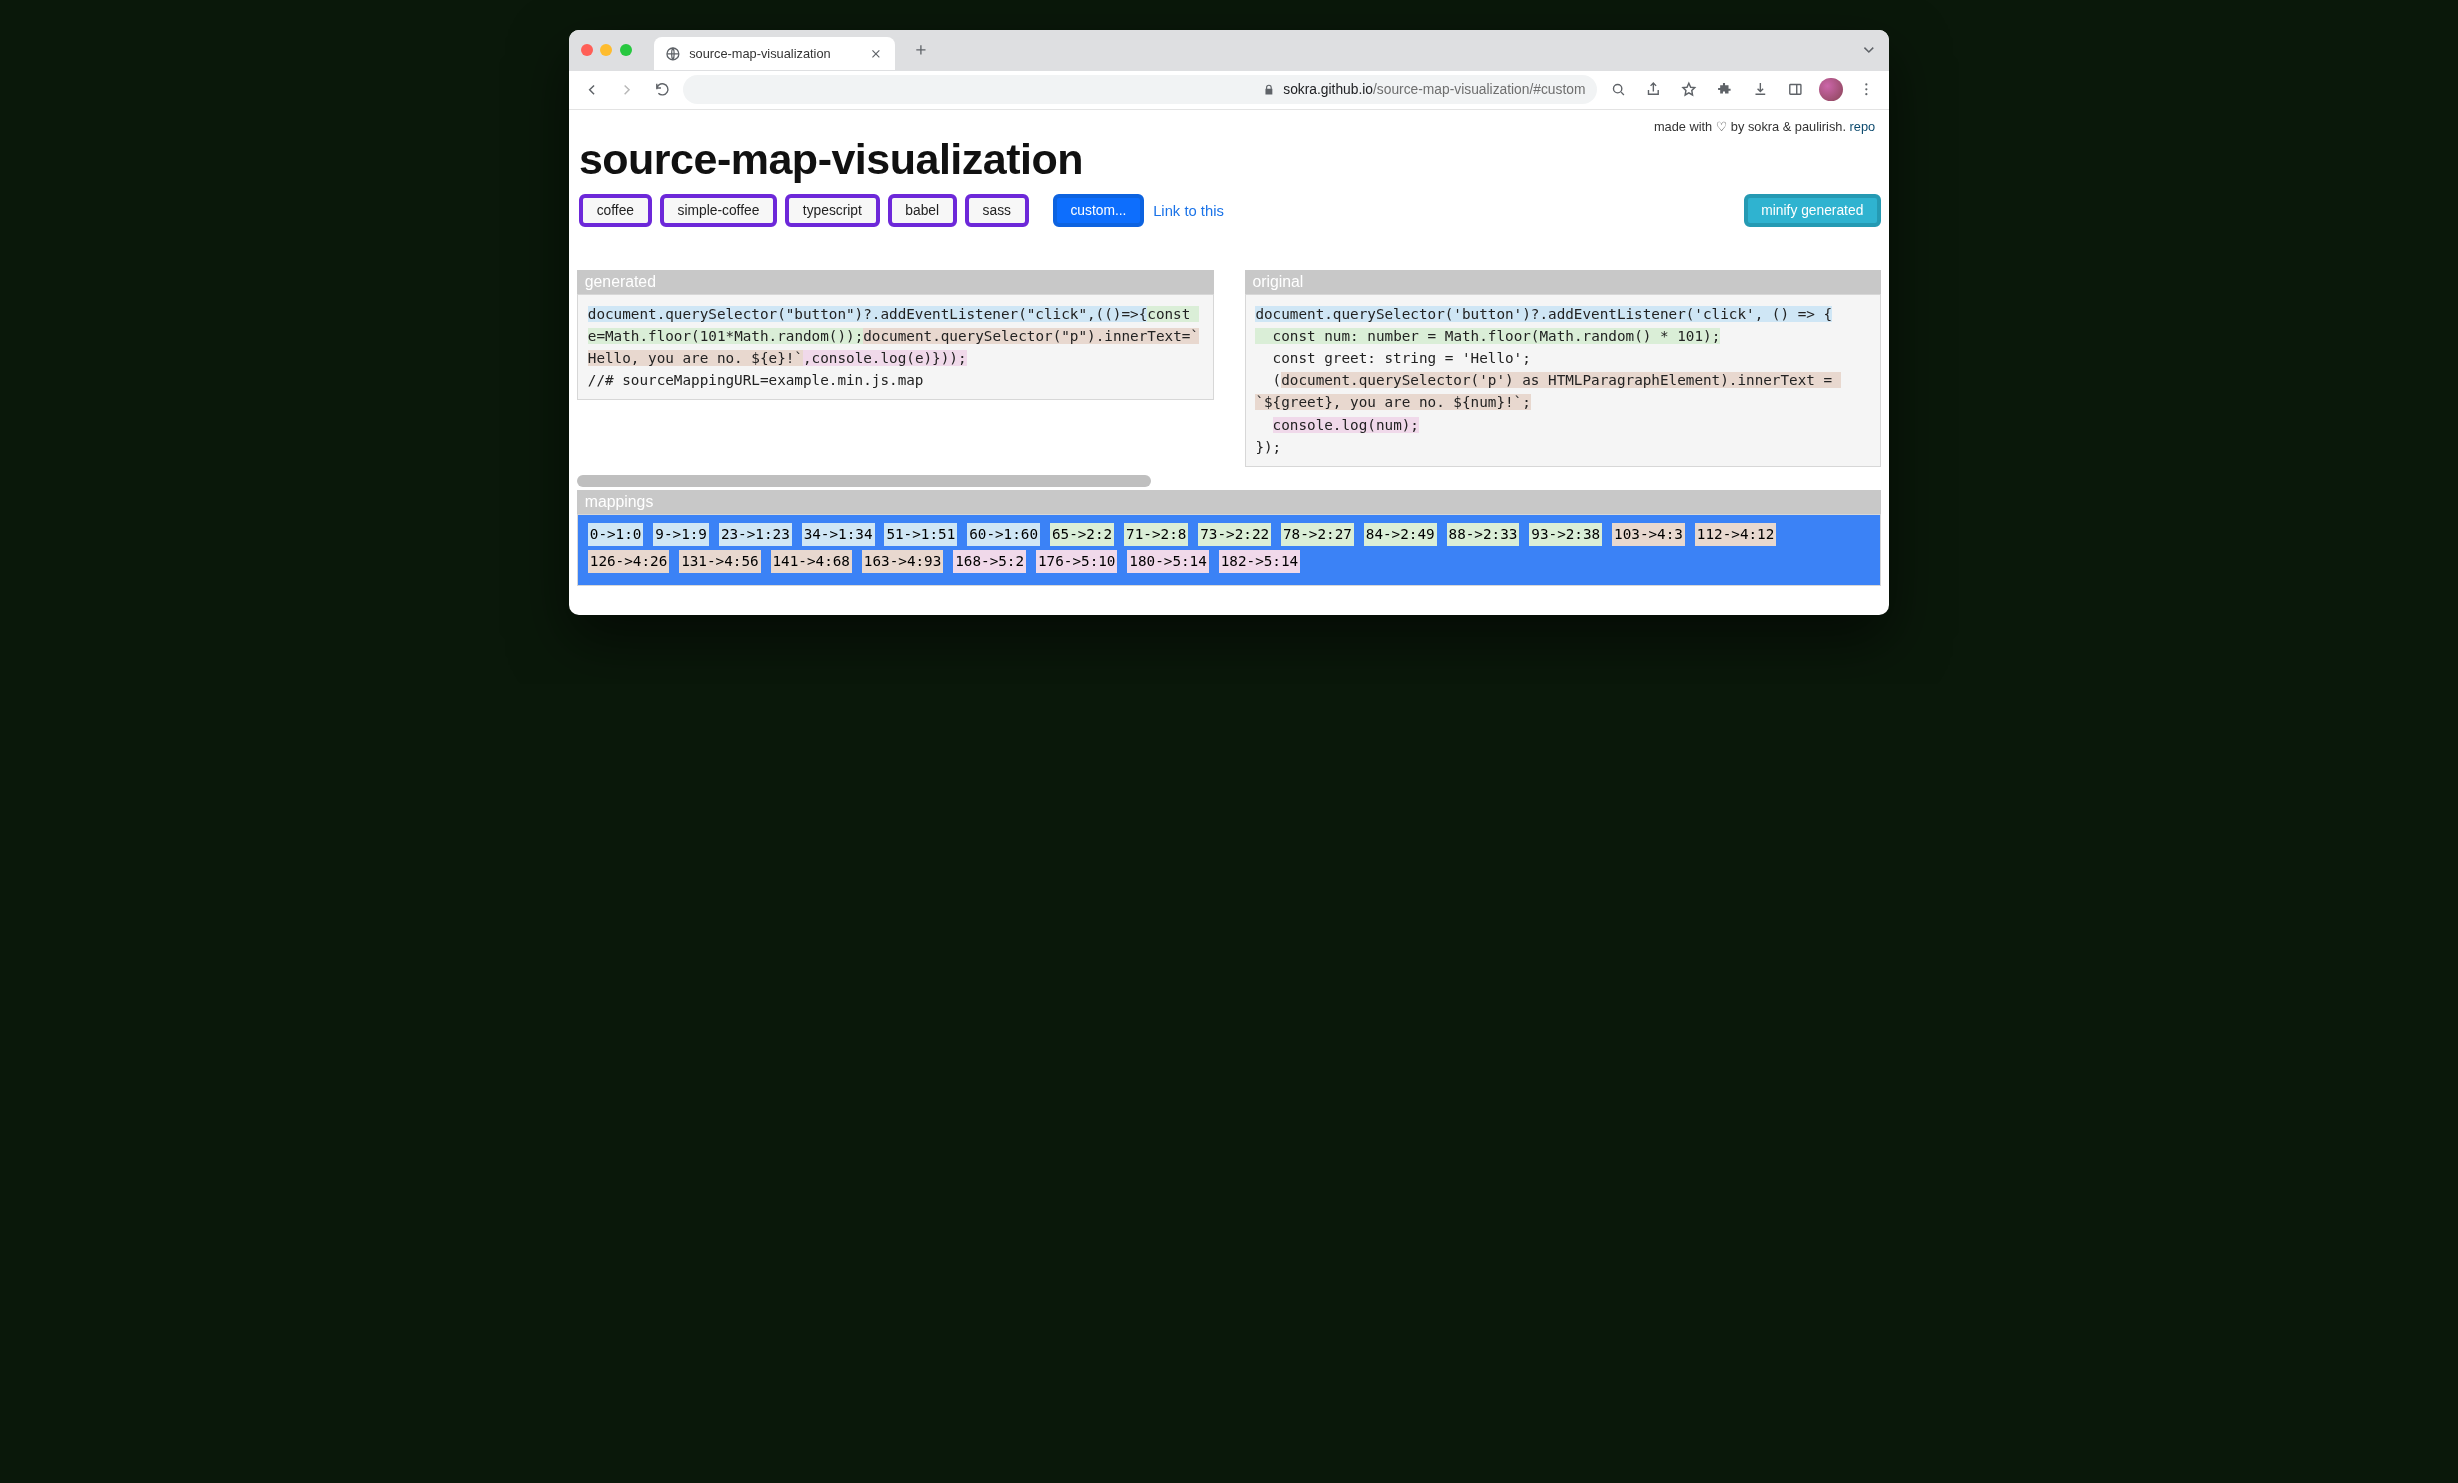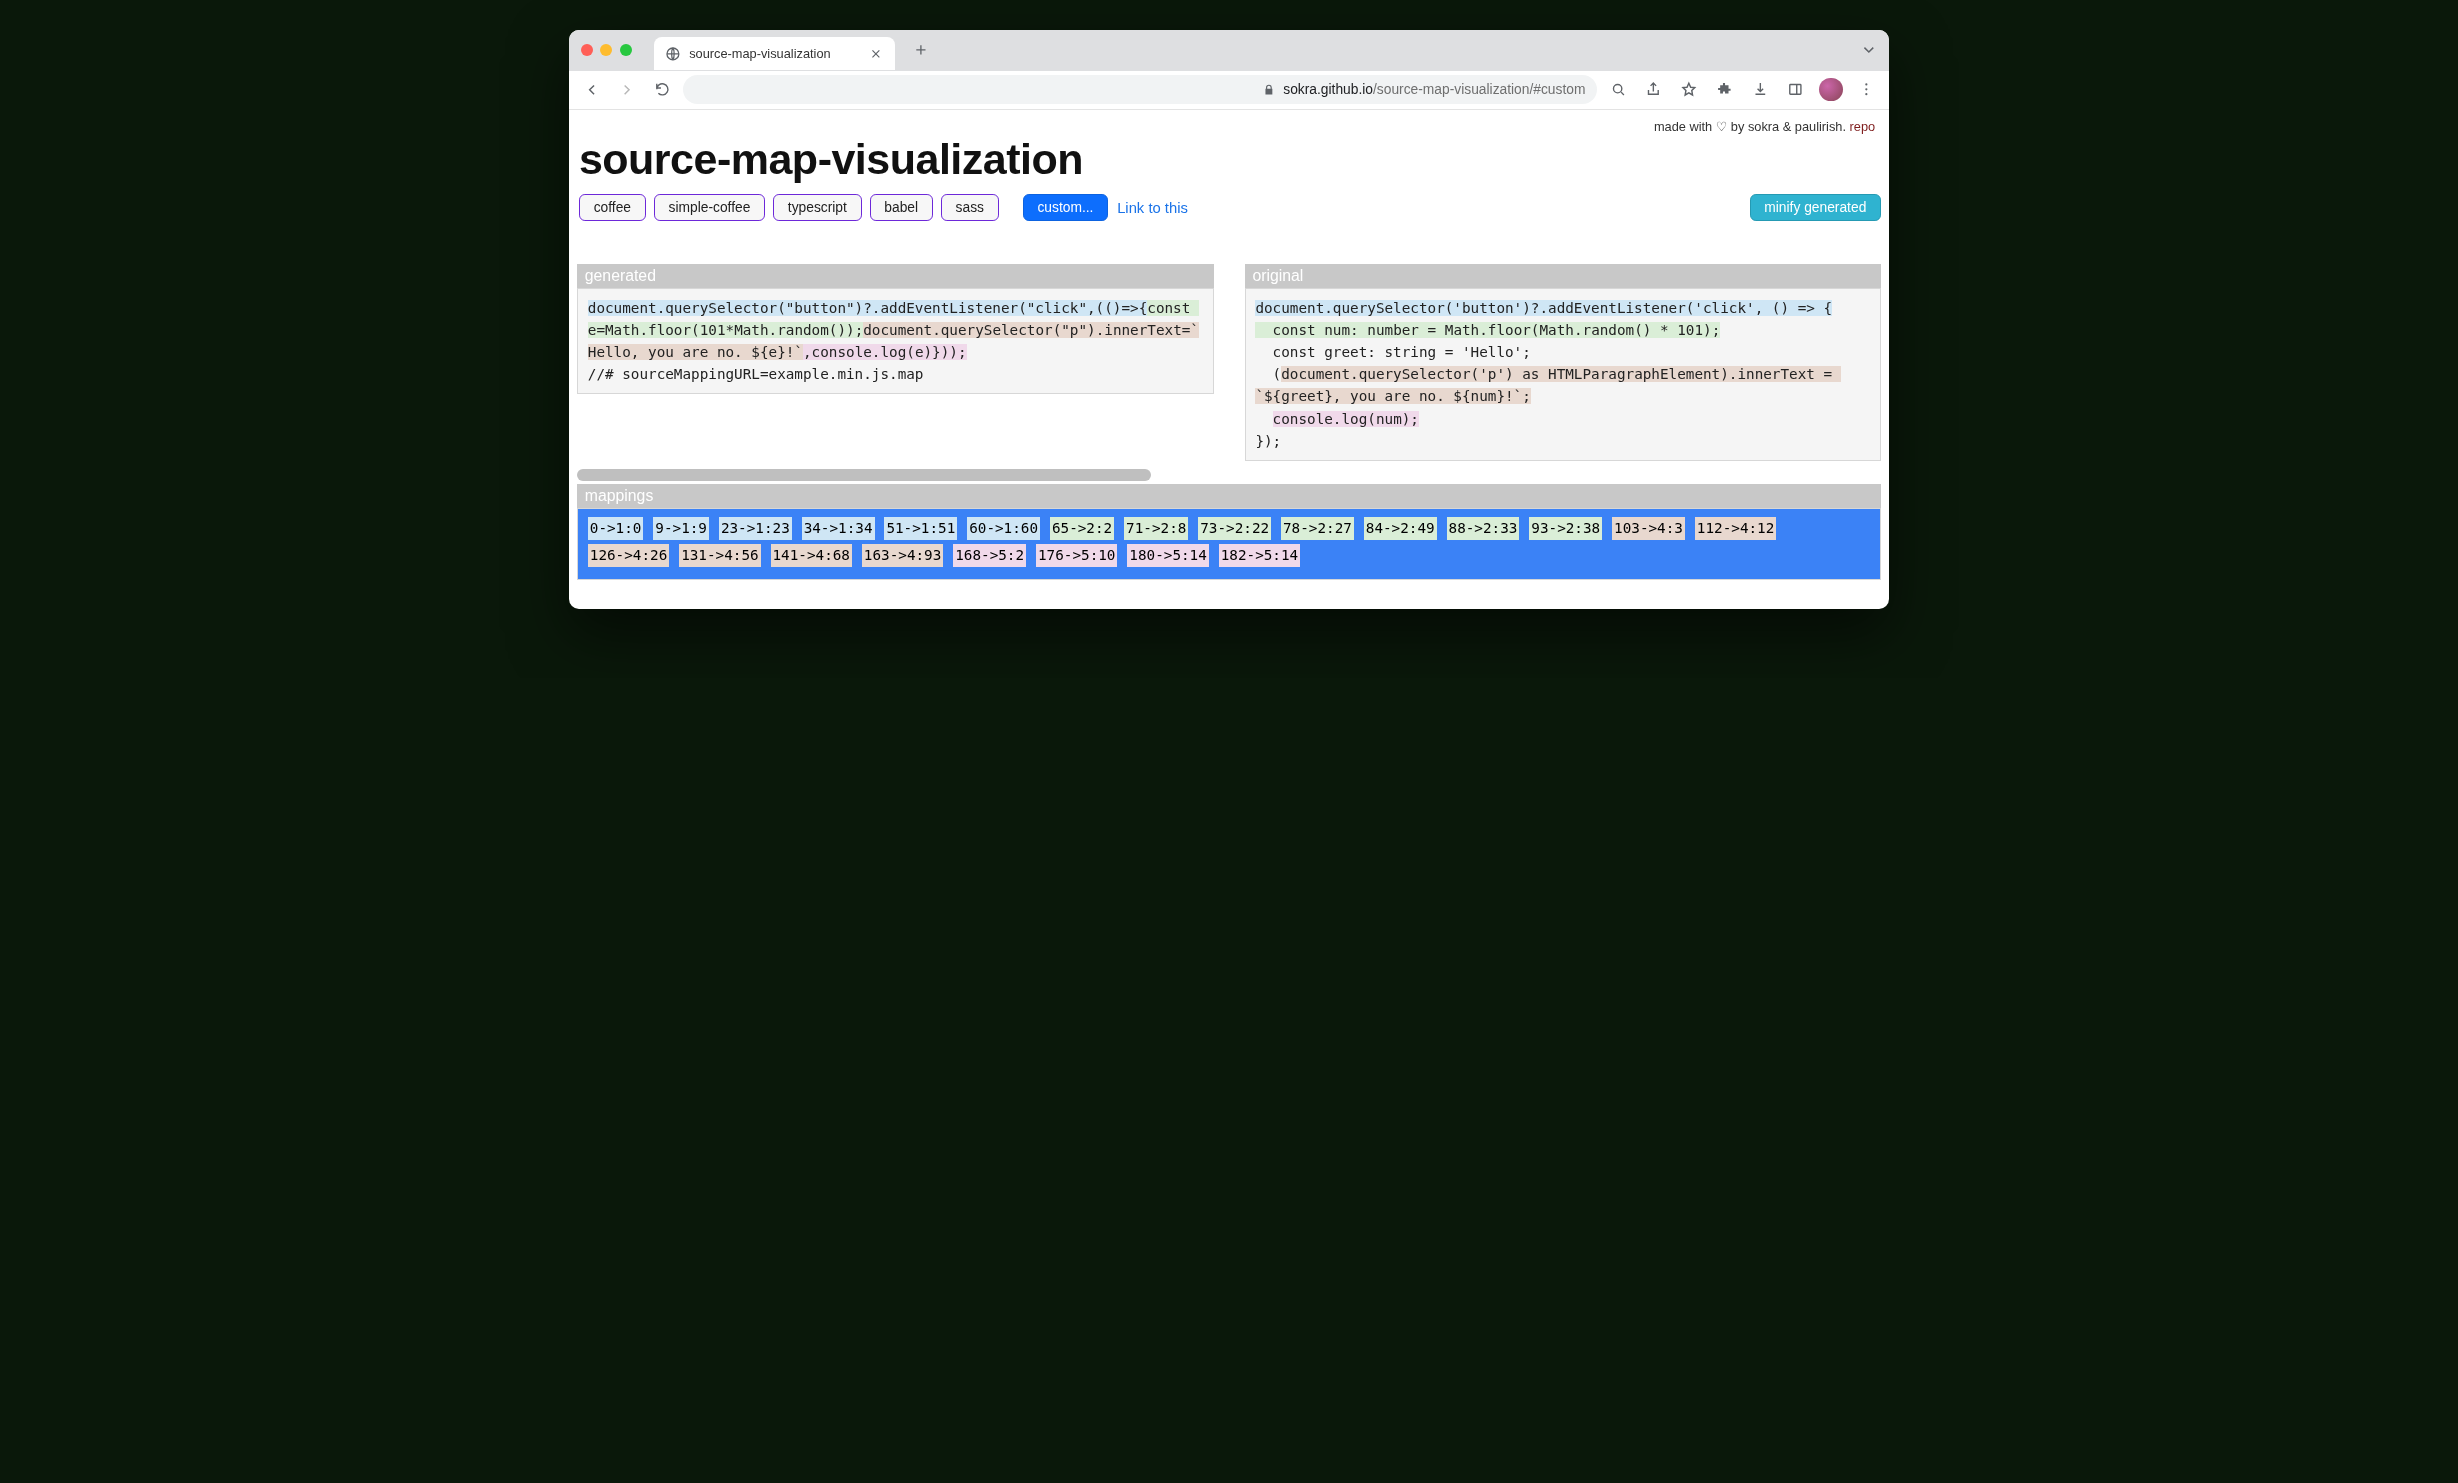--- a/index.html
+++ b/index.html
@@ -77,36 +77,36 @@
   .avatar { width:23.6px; height:23.6px; border-radius:50%; background: radial-gradient(circle at 35% 35%, #c6a, #845); }
   
   .content { padding: 5.9px 7.9px 29.6px 7.9px; }
   .attribution {
     text-align:right;
     font-size:12.8px;
     color:#333;
     padding:3.9px 5.9px 0 0;
   }
   .attribution .heart { font-family: serif; }
-  .attribution a { color:#7f1d1d; text-decoration:none; }
+  .attribution a { color:#0c4a6e; text-decoration:none; }
   h1 {
     font-size:43px;
     font-weight:700;
     letter-spacing:-0.5px;
     color:#111;
     padding: 0 0 7.9px 2px;
     font-family: "Helvetica Neue", Arial, sans-serif;
   }
   .controls {
     display:flex; align-items:center; gap:7.9px;
     padding: 2px 0 3.9px 2px;
   }
   .btn {
     background:#f7f7f7;
-    border:1px solid #6d28d9;
+    border:4px solid #6d28d9;
     border-radius:5.9px;
     padding:4.9px 13.8px;
     font-size:13.8px;
     color:#222;
     cursor:pointer;
   }
   .btn.primary { background:#0d6efd; border-color:#0d63e0; color:#fff;margin-left:16px; }
   .btn.cyan { background:#2fb3d0; border-color:#259ab3; color:#fff;text-align:center; }
   .linkish { color:#1a73e8; font-size:14.8px; margin-left:1px; cursor:pointer; }
   .spacer { flex:1; }

